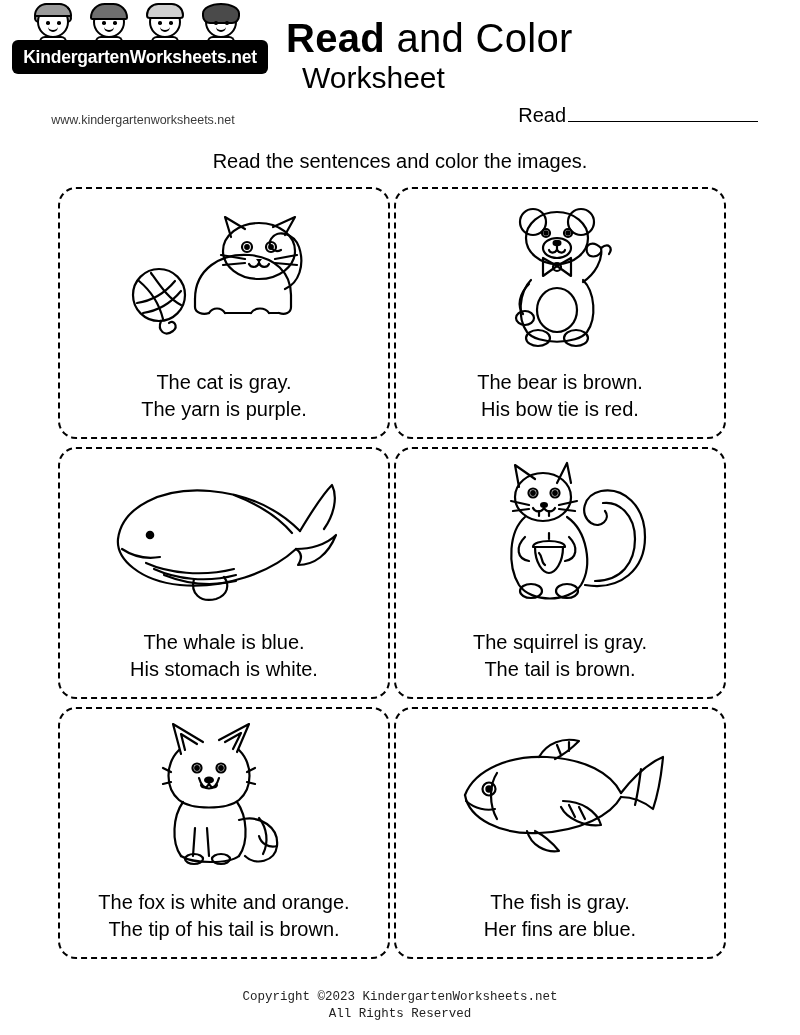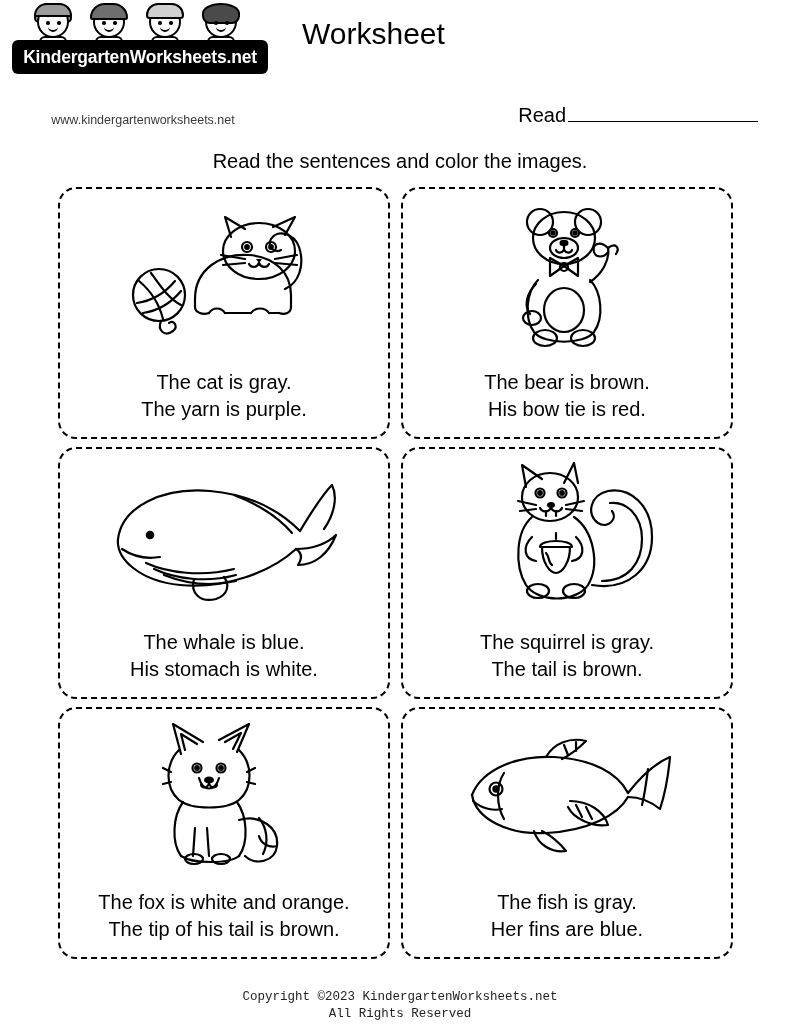--- a/index.html
+++ b/index.html
@@ -176,21 +176,21 @@
   }
 
   
   .grid {
     position: absolute;
     top: 187px;
     left: 58px;
     width: 688px;
     display: flex;
     flex-wrap: wrap;
-    gap: 8px 11px;
+    gap: 8px 4px;
   }
   .card {
     width: 332px;
     height: 252px;
     border: 2.5px dashed #000;
     border-radius: 18px;
     box-sizing: border-box;
     position: relative;
     background: #fff;
   }
@@ -270,20 +270,23 @@
         </div>
       </div>
       <div class="logo-bar"></div>
       <div class="logo-text">KindergartenWorksheets.net</div>
     </div>
   </div>
 
   <div class="site-url">www.kindergartenworksheets.net</div>
 
   <div class="title-block">
+    <div class="title-line1">
+      <span class="bold">Read</span><span> and Color</span>
+    </div>
     <div class="title-line2">Worksheet</div>
   </div>
 
   <div class="name-row">
     <span>Read</span><span class="name-line"></span>
   </div>
 </div>
 
 <div class="instruction">Read the sentences and color the images.</div>
 

